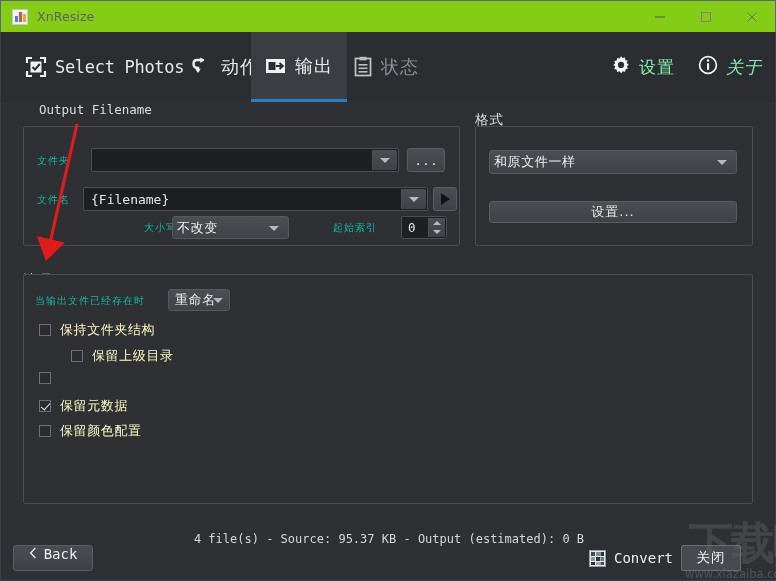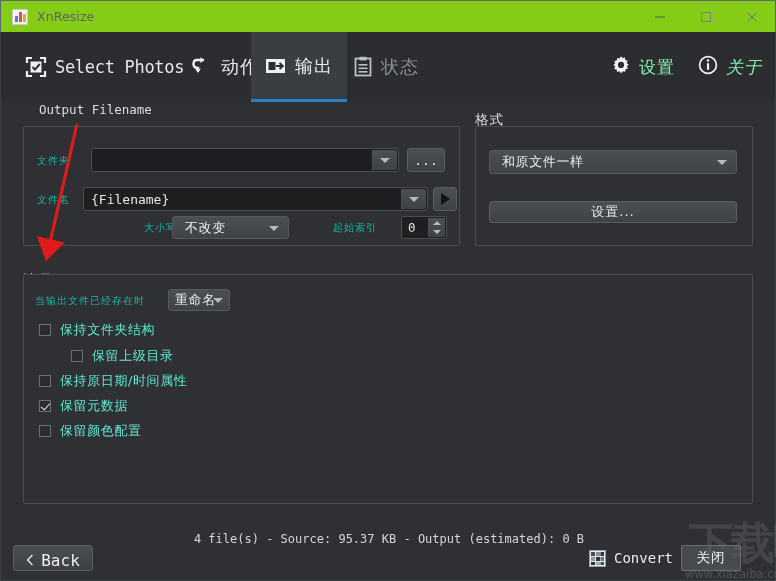--- a/index.html
+++ b/index.html
@@ -143,21 +143,21 @@
     position: absolute;
     box-sizing: border-box;
     background: linear-gradient(#4b4e53, #3f4247);
     border: 1px solid #56595e;
     border-radius: 3px;
     display: flex; align-items: center;
     color: #efefef;
     font-size: 13px;
     font-family: "DejaVu Sans", "Liberation Sans", sans-serif;
     letter-spacing: 0.6px;
-    padding-left: 12px;
+    padding-left: 4px;
     white-space: nowrap;
   }
   .combo .caret {
     position: absolute; right: 9px; top: 50%;
     margin-top: -2px;
     width: 0; height: 0;
     border-left: 5px solid transparent;
     border-right: 5px solid transparent;
     border-top: 5px solid #b6b9bd;
   }
@@ -270,21 +270,21 @@
   .chkbox.checked::after {
     content: "";
     position: absolute;
     left: 3px; top: 0px;
     width: 4px; height: 8px;
     border: solid #e8e8e8;
     border-width: 0 1.6px 1.6px 0;
     transform: rotate(42deg);
   }
   .chk-label {
-    font-size: 13px; color: #5eead4;
+    font-size: 13px; color: #fef9c3;
     font-family: "DejaVu Sans", "Liberation Sans", sans-serif;
     letter-spacing: 0.6px;
   }
 
   
   .bottombar {
     position: absolute; left: 0; top: 529px;
     width: 776px; height: 52px;
     background: #2e3033;
     border-left: 1px solid #3c4046;
@@ -300,23 +300,23 @@
     font-family: "DejaVu Sans Mono", "Liberation Mono", monospace;
     letter-spacing: 0;
     white-space: nowrap;
   }
   .backbtn {
     position: absolute;
     box-sizing: border-box;
     background: linear-gradient(#4a4d52, #3d4045);
     border: 1px solid #5a5d62;
     border-radius: 3px;
-    display: flex; align-items: flex-end; justify-content: center;
+    display: flex; align-items: flex-start; justify-content: center;
     color: #ededed;
-    font-size: 16px;
+    font-size: 14px;
     font-family: "DejaVu Sans Mono", "Liberation Mono", monospace;
   }
   .convertbtn {
     position: absolute;
     display: flex; align-items: center;
     color: #ededed;
     font-size: 14px;
     font-family: "DejaVu Sans Mono", "Liberation Mono", monospace;
   }
   .convertbtn .clabel { text-decoration: none; }
@@ -519,21 +519,20 @@
       <span class="chk-label">保持文件夹结构</span>
     </div>
 
     <div class="chk-row" style="left:70px; top:245px;">
       <span class="chkbox"></span>
       <span class="chk-label">保留上级目录</span>
     </div>
 
     <div class="chk-row" style="left:38px; top:270px;">
       <span class="chkbox"></span>
-      <span class="chk-label">保持原日期/时间属性</span>
     </div>
 
     <div class="chk-row" style="left:38px; top:295px;">
       <span class="chkbox checked"></span>
       <span class="chk-label">保留元数据</span>
     </div>
 
     <div class="chk-row" style="left:38px; top:320px;">
       <span class="chkbox"></span>
       <span class="chk-label">保留颜色配置</span>

